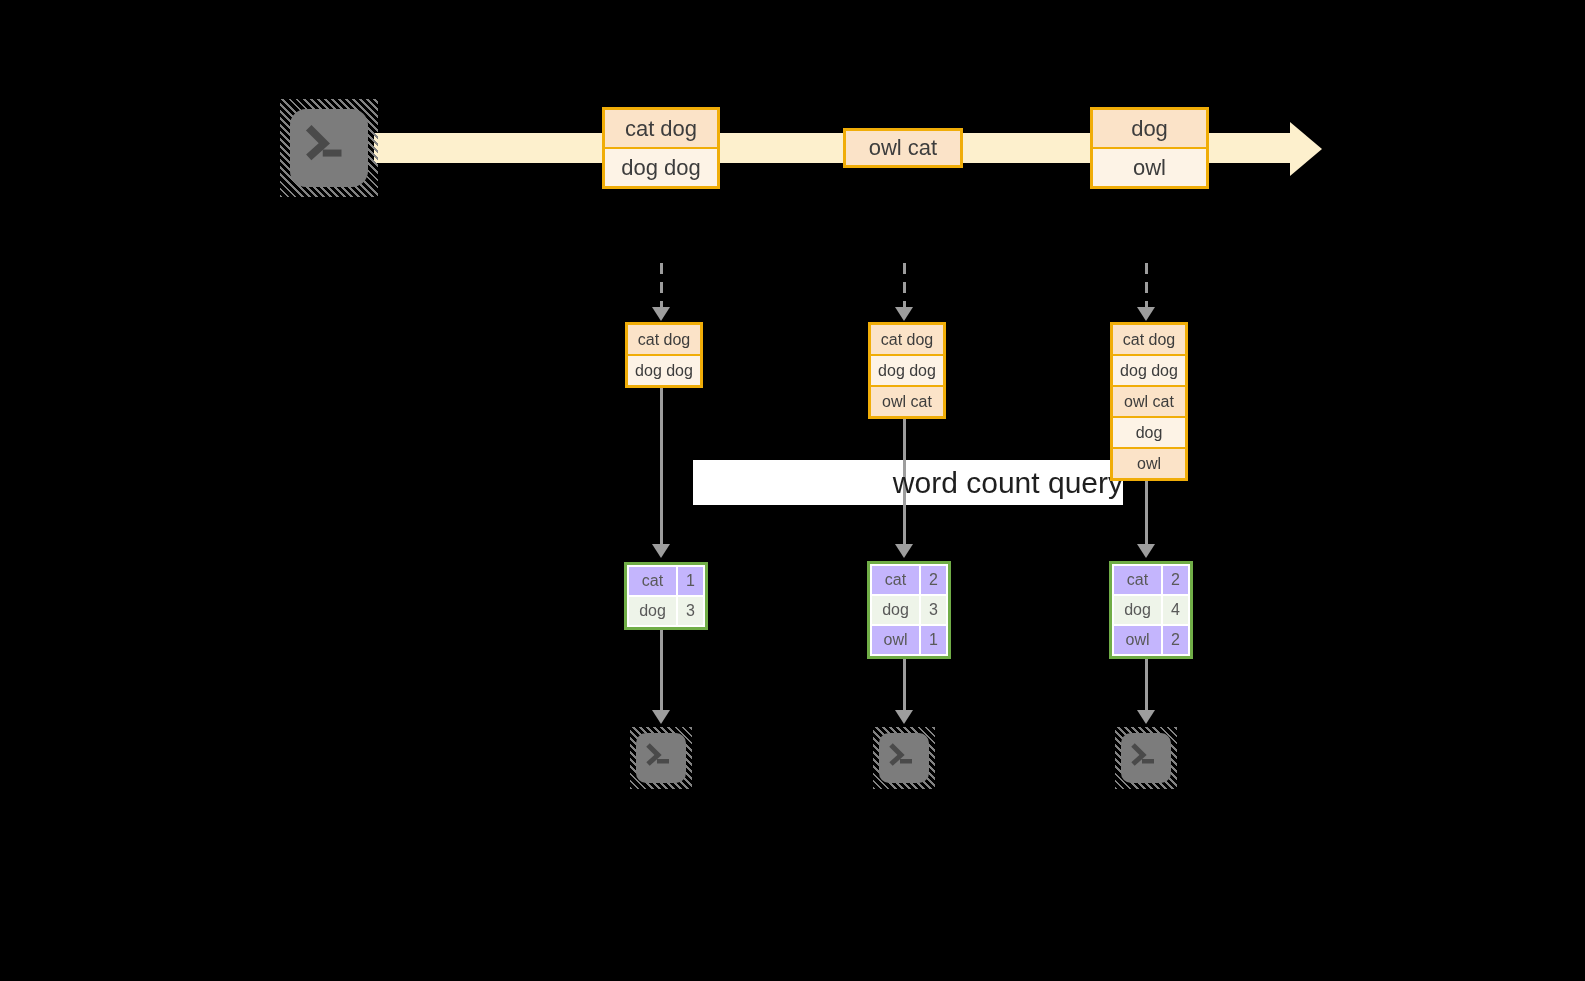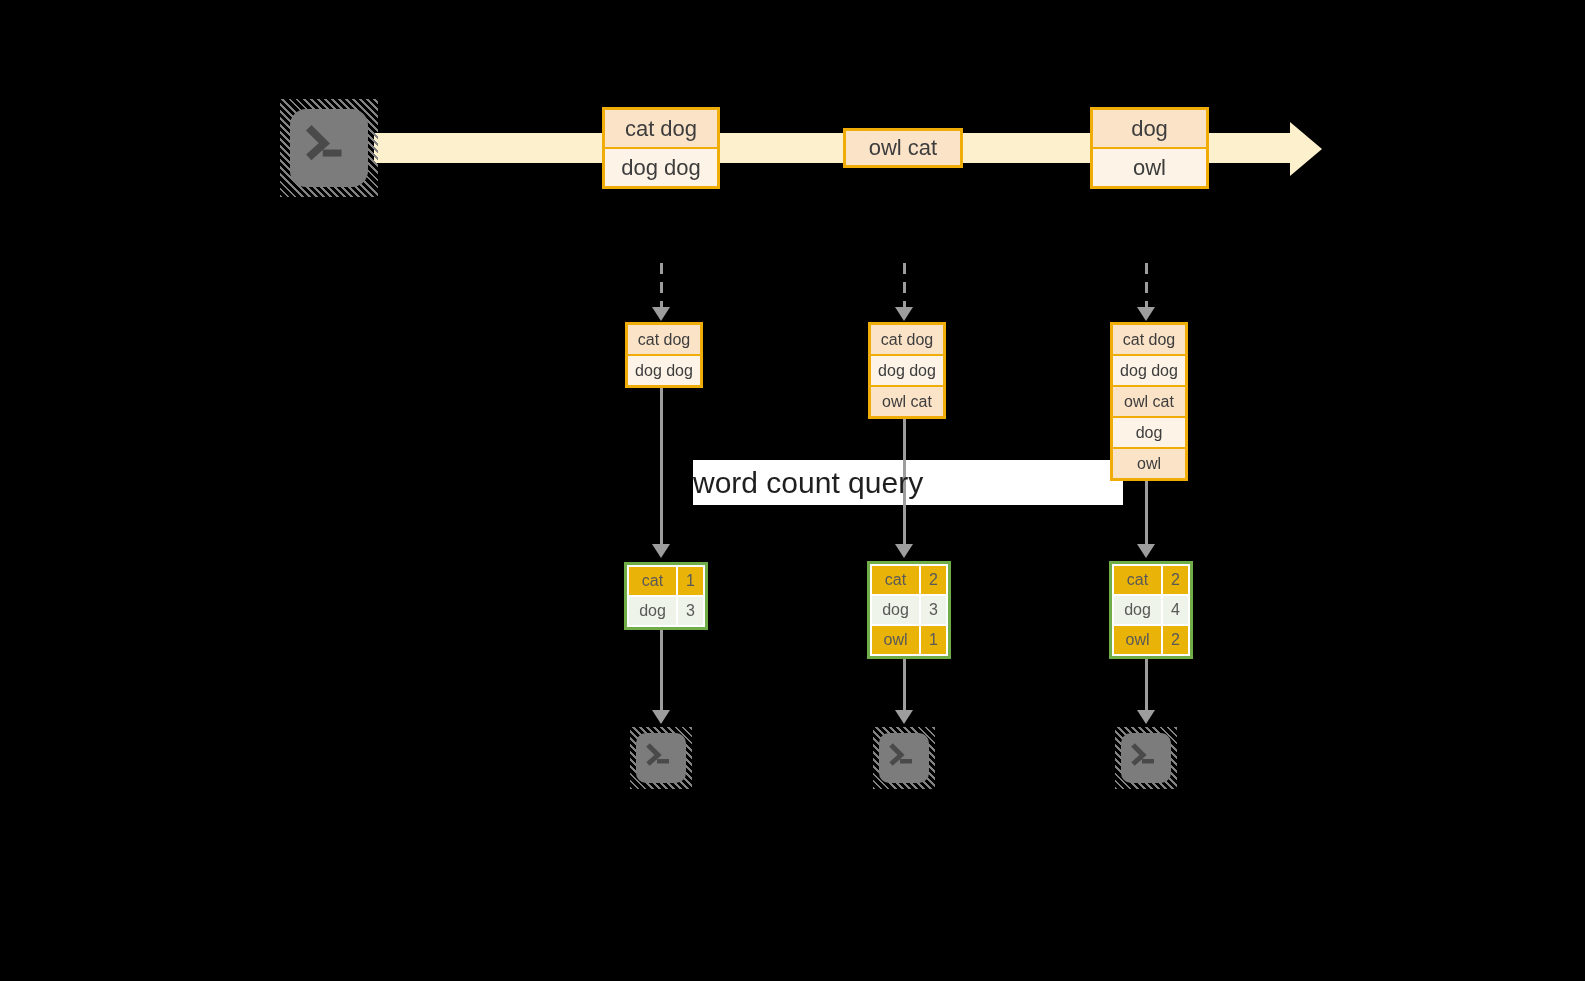--- a/index.html
+++ b/index.html
@@ -27,26 +27,26 @@
   .fill-l{background:#fdf3e6;}
   
   .vdash{position:absolute;width:3px;z-index:2;
     background:repeating-linear-gradient(180deg,#9d9d9d 0 11px,rgba(0,0,0,0) 11px 19px);}
   .vline{position:absolute;width:3px;background:#9d9d9d;z-index:2;}
   .ahead{position:absolute;width:0;height:0;z-index:2;
     border-left:9px solid transparent;border-right:9px solid transparent;border-top:14px solid #9d9d9d;}
   
   .qband{position:absolute;left:693px;top:460px;width:430px;height:45px;background:#ffffff;z-index:1;}
   .qtext{position:absolute;left:693px;top:460px;width:430px;height:45px;line-height:45px;
-    text-align:left;font-size:30px;color:#1f1f1f;z-index:2;}
+    text-align:right;font-size:30px;color:#1f1f1f;z-index:2;}
   
   .ctable{position:absolute;width:74px;border:3px solid #70ad47;background:#fff;padding:2px;
     display:grid;grid-template-columns:1fr 25px;gap:2px;z-index:3;box-sizing:content-box;}
   .ccell{height:28px;display:flex;align-items:center;justify-content:center;font-size:16px;color:#595959;}
-  .g-d{background:#eab308;}
+  .g-d{background:#c4b5fd;}
   .g-l{background:#eef4e9;}
 </style>
 </head>
 <body>
 
 <div class="canvas">
 
   <div class="stream-band"></div>
   <div class="stream-head"></div>
 

